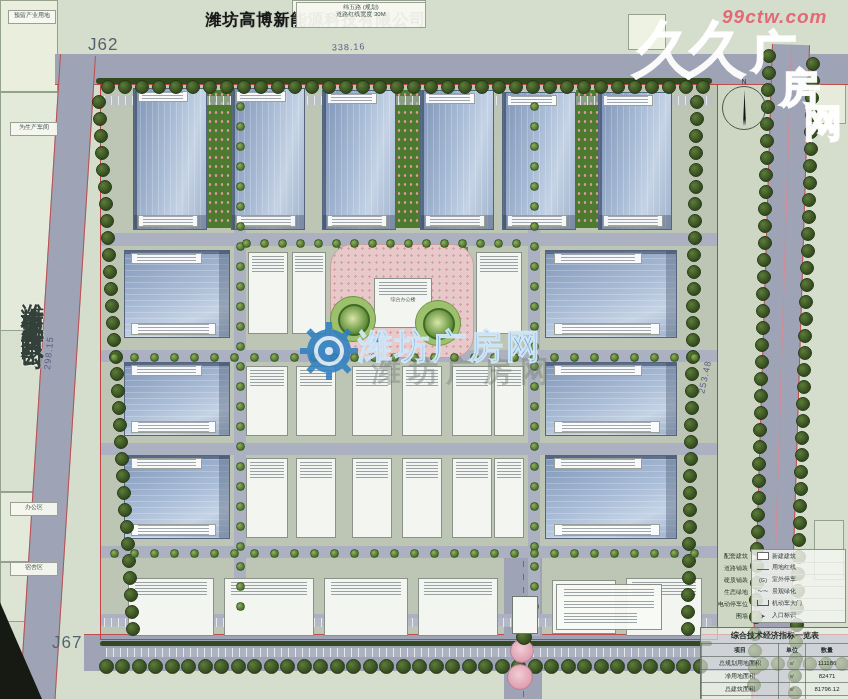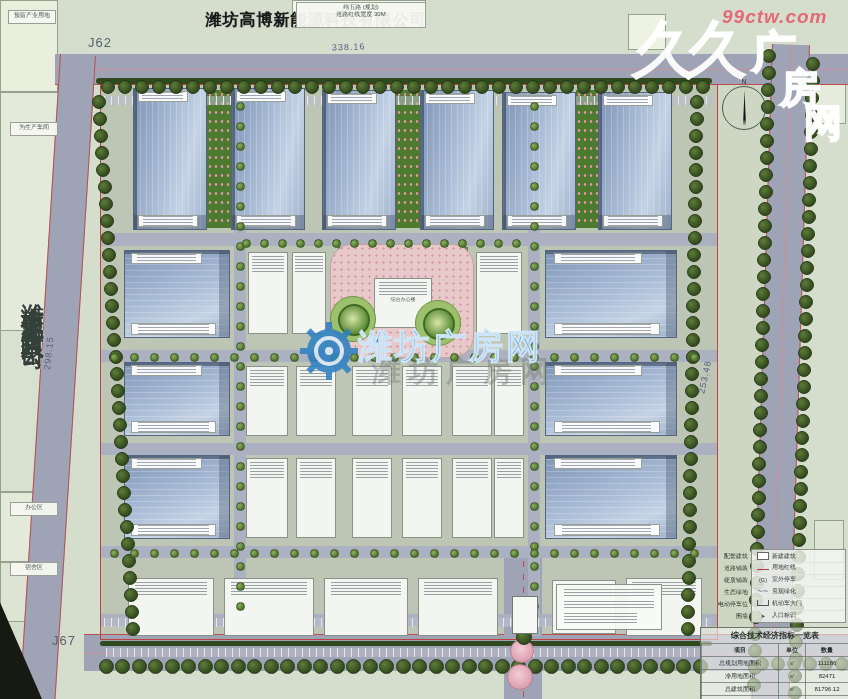--- a/index.html
+++ b/index.html
@@ -46,21 +46,21 @@
     border:1px solid #6a7656;}
   .plaza{position:absolute;background:#e7c9c9;border:1px solid #c9a0a0;border-radius:22px;
     background-image:radial-gradient(circle,rgba(198,120,132,.5) 1px,transparent 1.3px);background-size:7px 7px;}
   .lawn{position:absolute;border-radius:50%;background:#9cc06c;border:1px solid #6d9444;}
   .ptree{position:absolute;border-radius:50%;background:radial-gradient(circle at 45% 45%,#d7e6a8,#5a8a34 70%);
     border:2px solid #3f6a24;}
   .pink{position:absolute;border-radius:50%;background:radial-gradient(circle at 45% 40%,#f2cdd6,#dd9cae 75%);
     border:1px solid #b97e92;}
   .boundary{position:absolute;border:1px solid #bf4343;}
   .dim{position:absolute;color:#5c5c80;font-size:9px;letter-spacing:1px;white-space:nowrap;}
-  .jlbl{position:absolute;color:#55626e;font-size:13px;letter-spacing:1px;}
+  .jlbl{position:absolute;color:#55626e;font-size:17px;letter-spacing:1px;}
   .microchip{position:absolute;background:rgba(246,248,240,.95);border:1px solid #9aa096;
     color:#41524a;font-size:6px;line-height:7px;text-align:center;overflow:hidden;padding:1px 1px;}
   .roadchar{position:absolute;color:#3c4450;font-size:11px;font-weight:bold;}
   #title{position:absolute;left:186px;top:10px;width:260px;text-align:center;font-size:16px;
     font-weight:bold;color:#181818;letter-spacing:1px;text-shadow:0 0 1px rgba(40,40,40,.6);}
   #company{position:absolute;left:18px;top:284px;height:300px;writing-mode:vertical-rl;
     font-size:23px;font-weight:bold;color:#33413a;letter-spacing:5px;text-shadow:0 0 2px #fff;}
   #wm-red{position:absolute;left:722px;top:6px;font-size:19px;font-weight:bold;font-style:italic;
     color:rgba(228,92,108,.9);letter-spacing:1px;}
   #wm-big{position:absolute;left:634px;top:18px;font-size:64px;font-weight:bold;color:rgba(255,255,255,.95);

